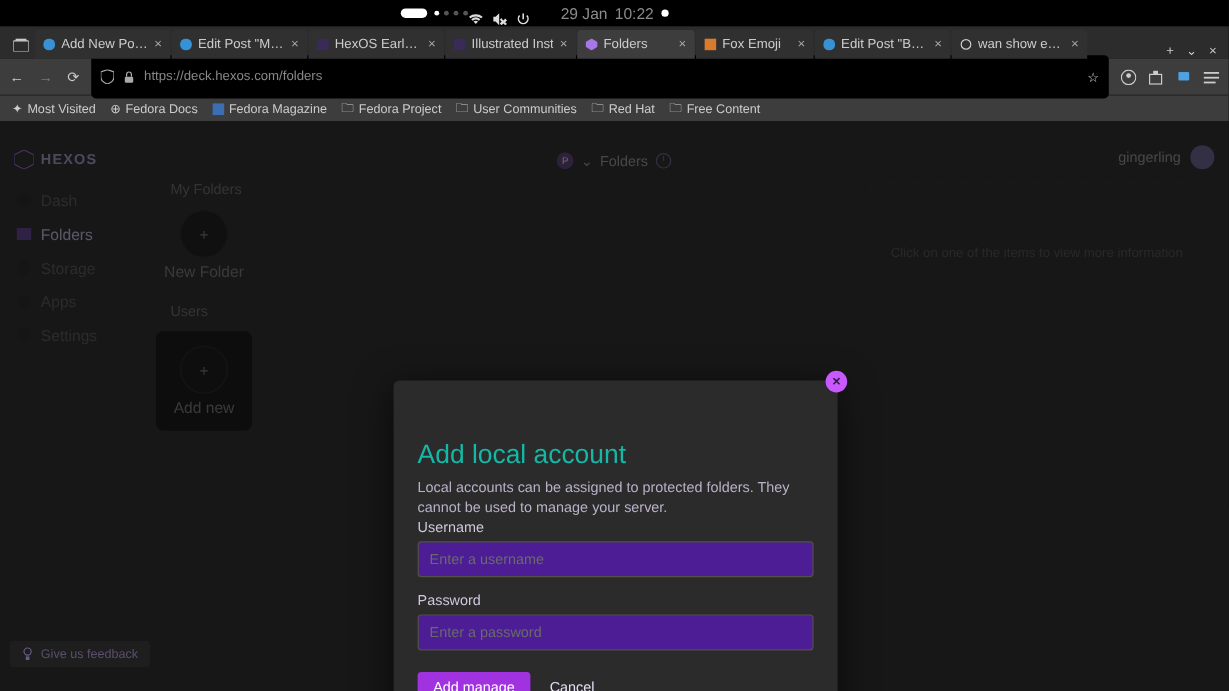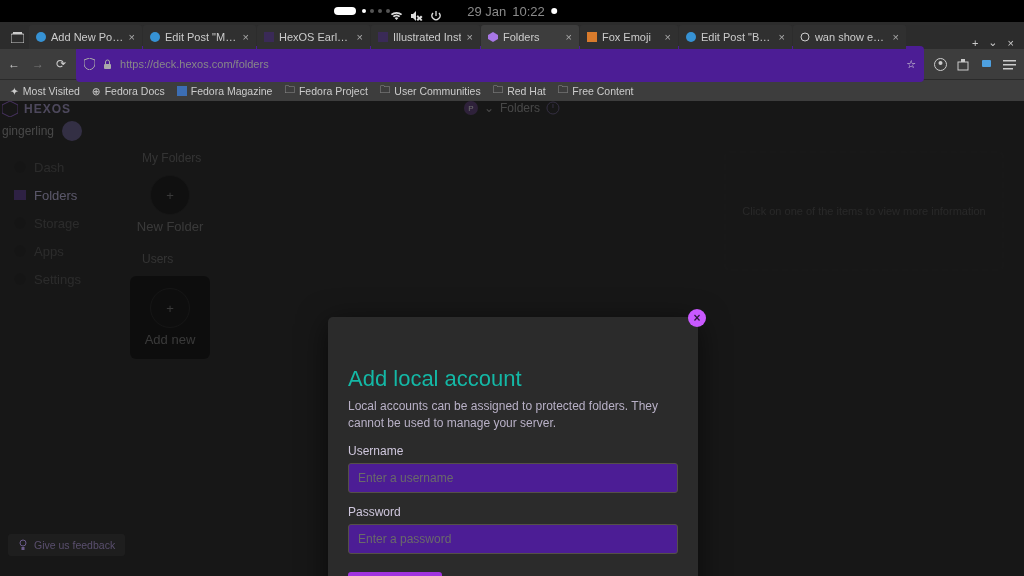--- a/index.html
+++ b/index.html
@@ -29,30 +29,30 @@
   .tabbar{height:27px;background:#2c2c2c;display:flex;align-items:flex-end;padding-left:6px;gap:1px;font-size:11px;color:#ccc;}
   .newtab-icon{width:22px;height:24px;display:flex;align-items:center;justify-content:center;}
   .tab{height:24px;display:flex;align-items:center;gap:5px;padding:0 7px;background:#303030;border-radius:3px 3px 0 0;max-width:113px;min-width:98px;position:relative;}
   .tab.active{background:#3d3d3d;}
   .tab .ico{width:10px;height:10px;flex-shrink:0;display:inline-flex;align-items:center;justify-content:center;}
   .tab .lbl{white-space:nowrap;overflow:hidden;text-overflow:ellipsis;flex:1;}
   .tab .x{font-size:11px;color:#aaa;flex-shrink:0;}
   .tabtail{display:flex;align-items:center;gap:10px;padding:0 10px;color:#ccc;margin-left:auto;}
   .urlbar{height:30px;background:#3d3d3d;display:flex;align-items:center;gap:10px;padding:0 8px;font-size:12px;color:#ccc;}
   .nav-icons{display:flex;gap:12px;align-items:center;}
-  .url-input{flex:1;height:36px;background:#4c1d95;border-radius:4px;display:flex;align-items:center;padding:0 8px;gap:8px;color:#ddd;font-size:11px;}
+  .url-input{flex:1;height:36px;background:#000000;border-radius:4px;display:flex;align-items:center;padding:0 8px;gap:8px;color:#ddd;font-size:11px;}
   .url-input .dom{color:#888;}
   .url-tail{margin-left:auto;display:flex;align-items:center;gap:10px;}
   .url-ext{display:flex;align-items:center;gap:10px;}
   .bookbar{height:22px;background:#3d3d3d;border-top:1px solid #2a2a2a;display:flex;align-items:center;gap:12px;padding:0 10px;font-size:10.5px;color:#ccc;}
   .bookbar .bk{display:flex;align-items:center;gap:4px;}
   .content{position:relative;height:475px;background:#171717;}
   .backdrop{position:absolute;inset:0;filter:brightness(.42);}
 
-  .apptop{height:40px;display:flex;align-items:flex-start;justify-content:space-between;padding:0 2px;font-size:12px;color:#b7acdc;flex-direction:column;}
+  .apptop{height:40px;display:flex;align-items:flex-end;justify-content:space-between;padding:0 12px;font-size:12px;color:#b7acdc;}
   .apptop .brand{display:flex;align-items:center;gap:6px;color:#b7acdc;font-weight:600;letter-spacing:1px;}
   .hexicon{width:16px;height:16px;}
   .apptop .mid{position:absolute;left:50%;transform:translateX(-50%);display:flex;align-items:center;gap:6px;color:#aaa;}
   .badge{width:14px;height:14px;border-radius:50%;background:#6e4f8a;display:inline-flex;align-items:center;justify-content:center;font-size:8px;color:#fff;}
   .apptop .ruser{display:flex;align-items:center;gap:8px;color:#aaa;}
   .avatar{width:20px;height:20px;border-radius:50%;background:#7a6fa3;}
 
   .main{display:flex;height:435px;}
   .side{width:110px;padding:12px 0 0 14px;font-size:13px;color:#666;}
   .side .item{display:flex;align-items:center;gap:8px;height:28px;}
@@ -68,21 +68,21 @@
   .clabel{font-size:13px;color:#888;}
   .sect2{margin-top:18px;}
   .addcard{width:80px;background:#1f1f1f;border-radius:6px;padding:12px 0;text-align:center;}
 
   .right{width:300px;padding:10px 20px 0 0;}
   .infobox{border:2px dashed #3a3a3a;border-radius:6px;height:120px;display:flex;align-items:center;justify-content:center;font-size:11px;color:#5f5f5f;text-align:center;padding:10px;}
 
   .modal{position:absolute;left:328px;top:216px;width:370px;background:#2b2b2b;border-radius:5px;box-shadow:0 6px 30px rgba(0,0,0,.6);padding:18px 20px 20px;font-size:12.5px;color:#d9d1e6;}
   .modal .close{position:absolute;top:-8px;right:-8px;width:18px;height:18px;border-radius:50%;background:var(--accent2);display:flex;align-items:center;justify-content:center;color:#2b1a3a;font-size:12px;font-weight:700;}
   .modal h2{font-size:22px;font-weight:500;margin-bottom:6px;color:#14b8a6;margin-top:31px;}
-  .modal p{font-size:12px;color:#b9b1c7;line-height:1.4;margin-bottom:12px;}
+  .modal p{font-size:12px;color:#b9b1c7;line-height:1.4;}
   .modal label{display:block;font-size:12px;color:#cfc7dd;margin-bottom:5px;}
   .modal input{width:100%;height:30px;background:#4c1d95;border:1px solid #555048;border-radius:3px;color:#ddd;padding:0 9px;font-size:12px;margin-bottom:12px;}
   .modal input::placeholder{color:#6a6a6a;}
   .modal .row{display:flex;align-items:center;gap:16px;margin-top:6px;}
   .btn-primary{background:#a033df;color:#fff;border:none;height:27px;padding:0 13px;border-radius:3px;font-size:12px;}
   .btn-link{color:#e6def4;font-size:12px;text-decoration:underline;}
 
   .feedback{position:absolute;left:8px;bottom:20px;height:22px;background:#1e1e1e;border-radius:3px;padding:0 10px;display:flex;align-items:center;gap:6px;font-size:10.5px;color:#5a4f6e;}
 
   svg{display:block;}

